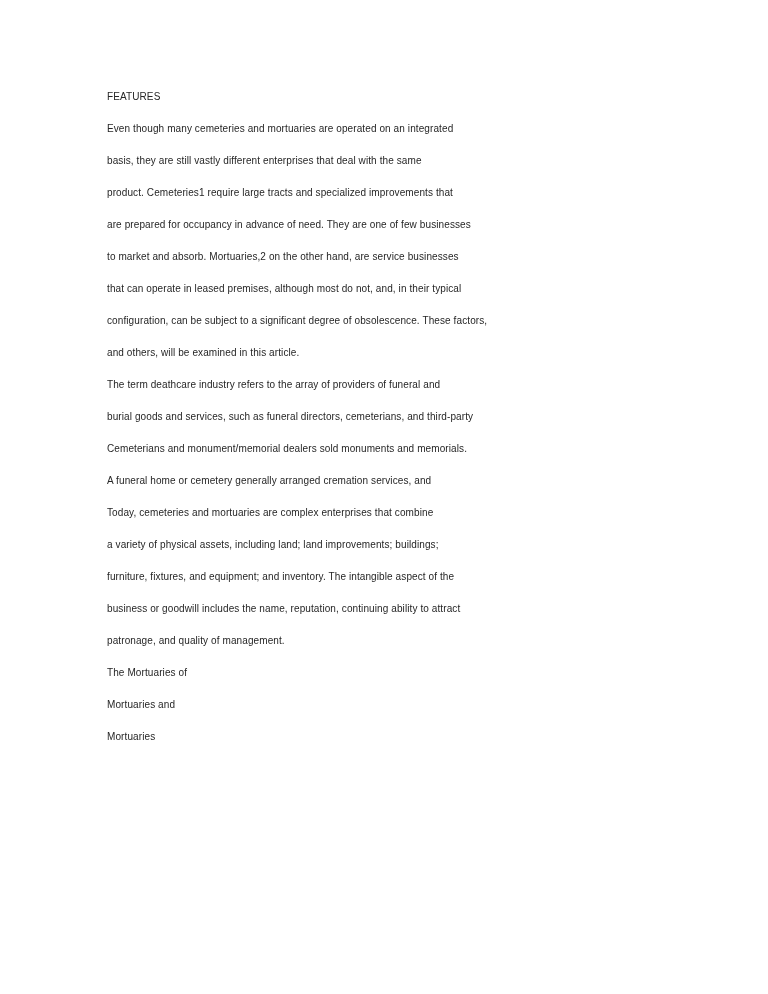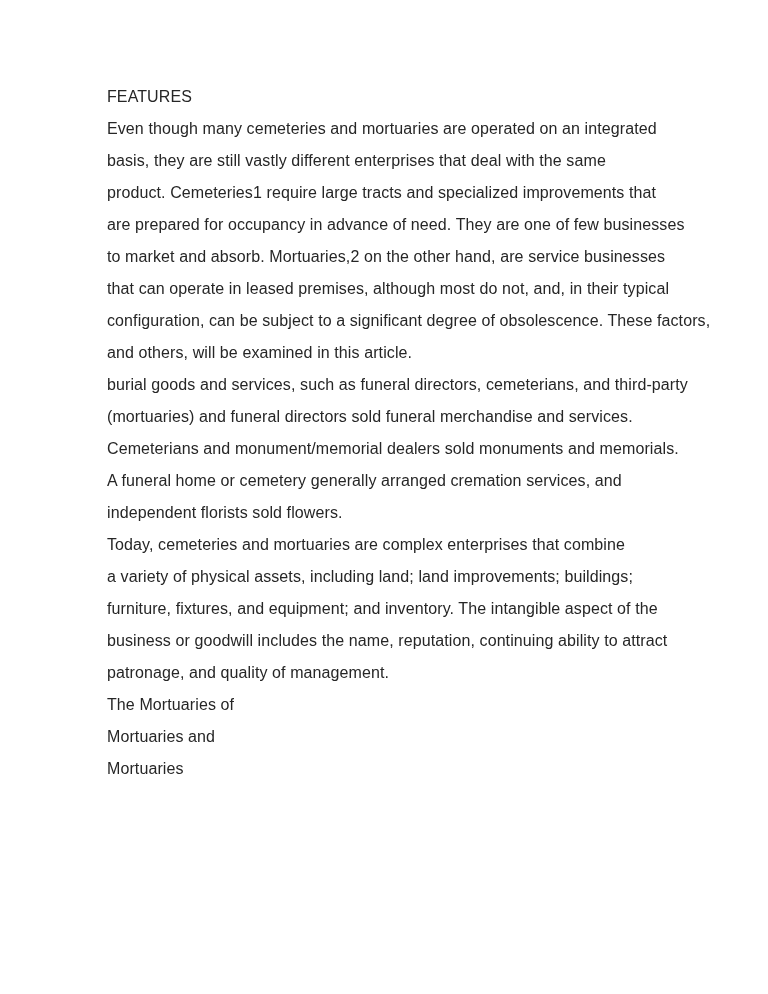--- a/index.html
+++ b/index.html
@@ -17,21 +17,21 @@
   }
   .text-col {
     position: absolute;
     left: 107px;
     top: 81px;
     width: 640px;
   }
   .text-col p {
     margin: 0;
     padding: 0;
-    font-size: 16px;
+    font-size: 10px;
     line-height: 32px;
     height: 32px;
     color: #262626;
     white-space: pre;
     letter-spacing: 0.1px;
   }
   .heading {
     font-weight: 400;
   }
 </style>
@@ -43,25 +43,24 @@
     <p class="heading">FEATURES</p>
 
   <p>Even though many cemeteries and mortuaries are operated on an integrated</p>
       <p>basis, they are still vastly different enterprises that deal with the same</p>
       <p>product. Cemeteries1 require large tracts and specialized improvements that</p>
       <p>are prepared for occupancy in advance of need. They are one of few businesses</p>
       <p>to market and absorb. Mortuaries,2 on the other hand, are service businesses</p>
       <p>that can operate in leased premises, although most do not, and, in their typical</p>
       <p>configuration, can be subject to a significant degree of obsolescence. These factors,</p>
       <p>and others, will be examined in this article.</p>
+      <p>The term deathcare industry refers to the array of providers of funeral and</p>
       <p>burial goods and services, such as funeral directors, cemeterians, and third-party</p>
-      <p>(mortuaries) and funeral directors sold funeral merchandise and services.</p>
       <p>Cemeterians and monument/memorial dealers sold monuments and memorials.</p>
       <p>A funeral home or cemetery generally arranged cremation services, and</p>
-      <p>independent florists sold flowers.</p>
       <p>Today, cemeteries and mortuaries are complex enterprises that combine</p>
       <p>a variety of physical assets, including land; land improvements; buildings;</p>
       <p>furniture, fixtures, and equipment; and inventory. The intangible aspect of the</p>
       <p>business or goodwill includes the name, reputation, continuing ability to attract</p>
       <p>patronage, and quality of management.</p>
       <p>The Mortuaries of</p>
       <p>Mortuaries and</p>
       <p>Mortuaries</p>
     </section>
 </main>

